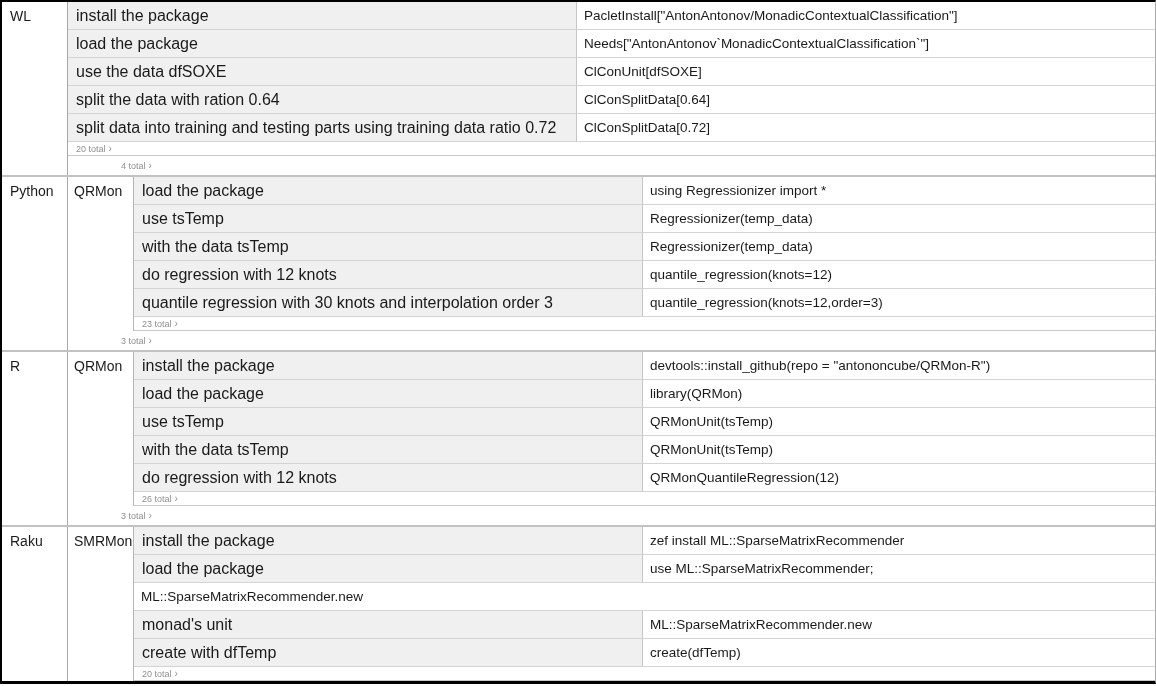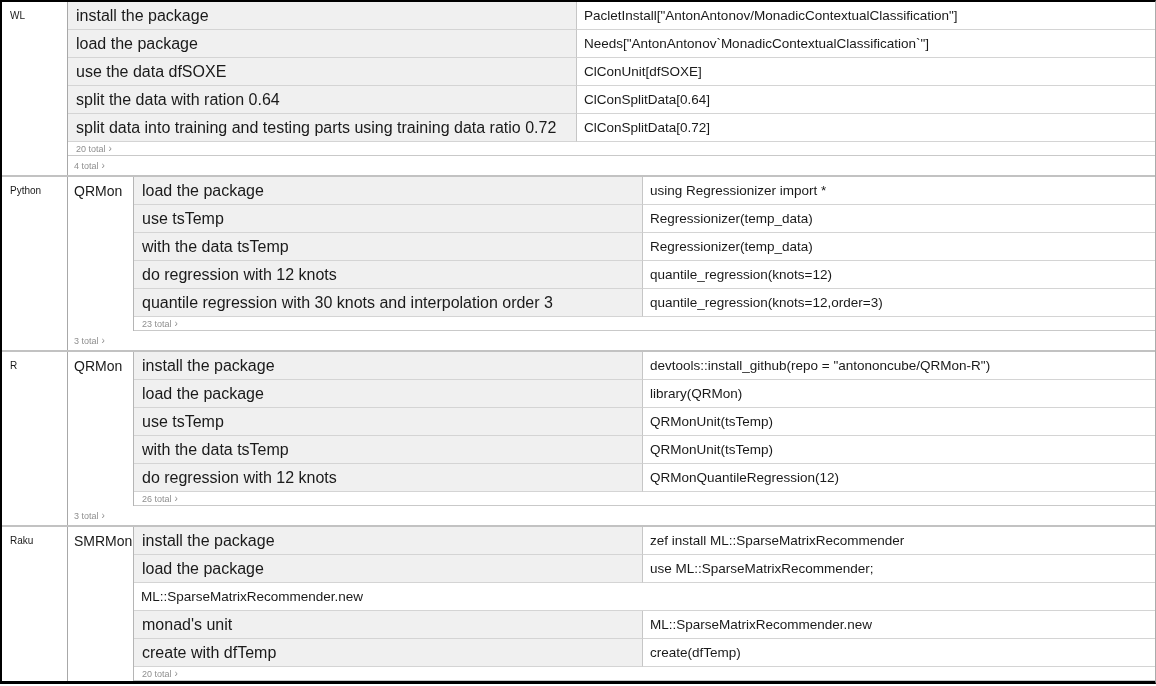--- a/index.html
+++ b/index.html
@@ -24,21 +24,21 @@
     border-left:2px solid var(--frame);
     border-bottom:3px solid var(--frame);
     border-right:1px solid #ababab;
     background:#fff;
   }
   .group{display:flex;border-bottom:2px solid var(--group-divider);}
   .group:last-child{border-bottom:none;}
   .lang-cell{
     width:66px;min-width:66px;box-sizing:border-box;
     border-right:1px solid var(--grid-dark);
-    padding:6px 4px 0 8px;font-size:10px;line-height:16px;
+    padding:6px 4px 0 8px;font-size:14px;line-height:16px;
   }
   .group-body{flex:1;display:flex;flex-direction:column;min-width:0;}
   .pkg-row{display:flex;}
   .pkg-cell{
     width:66px;min-width:66px;box-sizing:border-box;
     border-right:1px solid #b5b5b5;
     padding:6px 4px 0 6px;font-size:14px;line-height:16px;
   }
   .inner{flex:1;display:flex;flex-direction:column;min-width:0;}
   .irow{display:flex;height:28px;box-sizing:border-box;}
@@ -60,21 +60,21 @@
   }
   .ifooter{
     height:14px;box-sizing:border-box;
     border-bottom:1px solid var(--grid);
     display:flex;align-items:center;gap:3px;
     padding-left:8px;font-size:9px;color:var(--muted);text-align:right;
   }
   .gfooter{
     height:19px;box-sizing:border-box;
     display:flex;align-items:center;gap:3px;
-    padding-left:6px;font-size:9px;color:var(--muted);
+    padding-left:6px;font-size:9px;color:var(--muted);margin-left:47px;
   }
   .chev{font-size:10px;line-height:9px;color:var(--muted);}
 </style>
 </head>
 <body>
 
 <div class="frame">
     <div class="group">
       <div class="lang-cell">WL</div>
       <div class="group-body">

